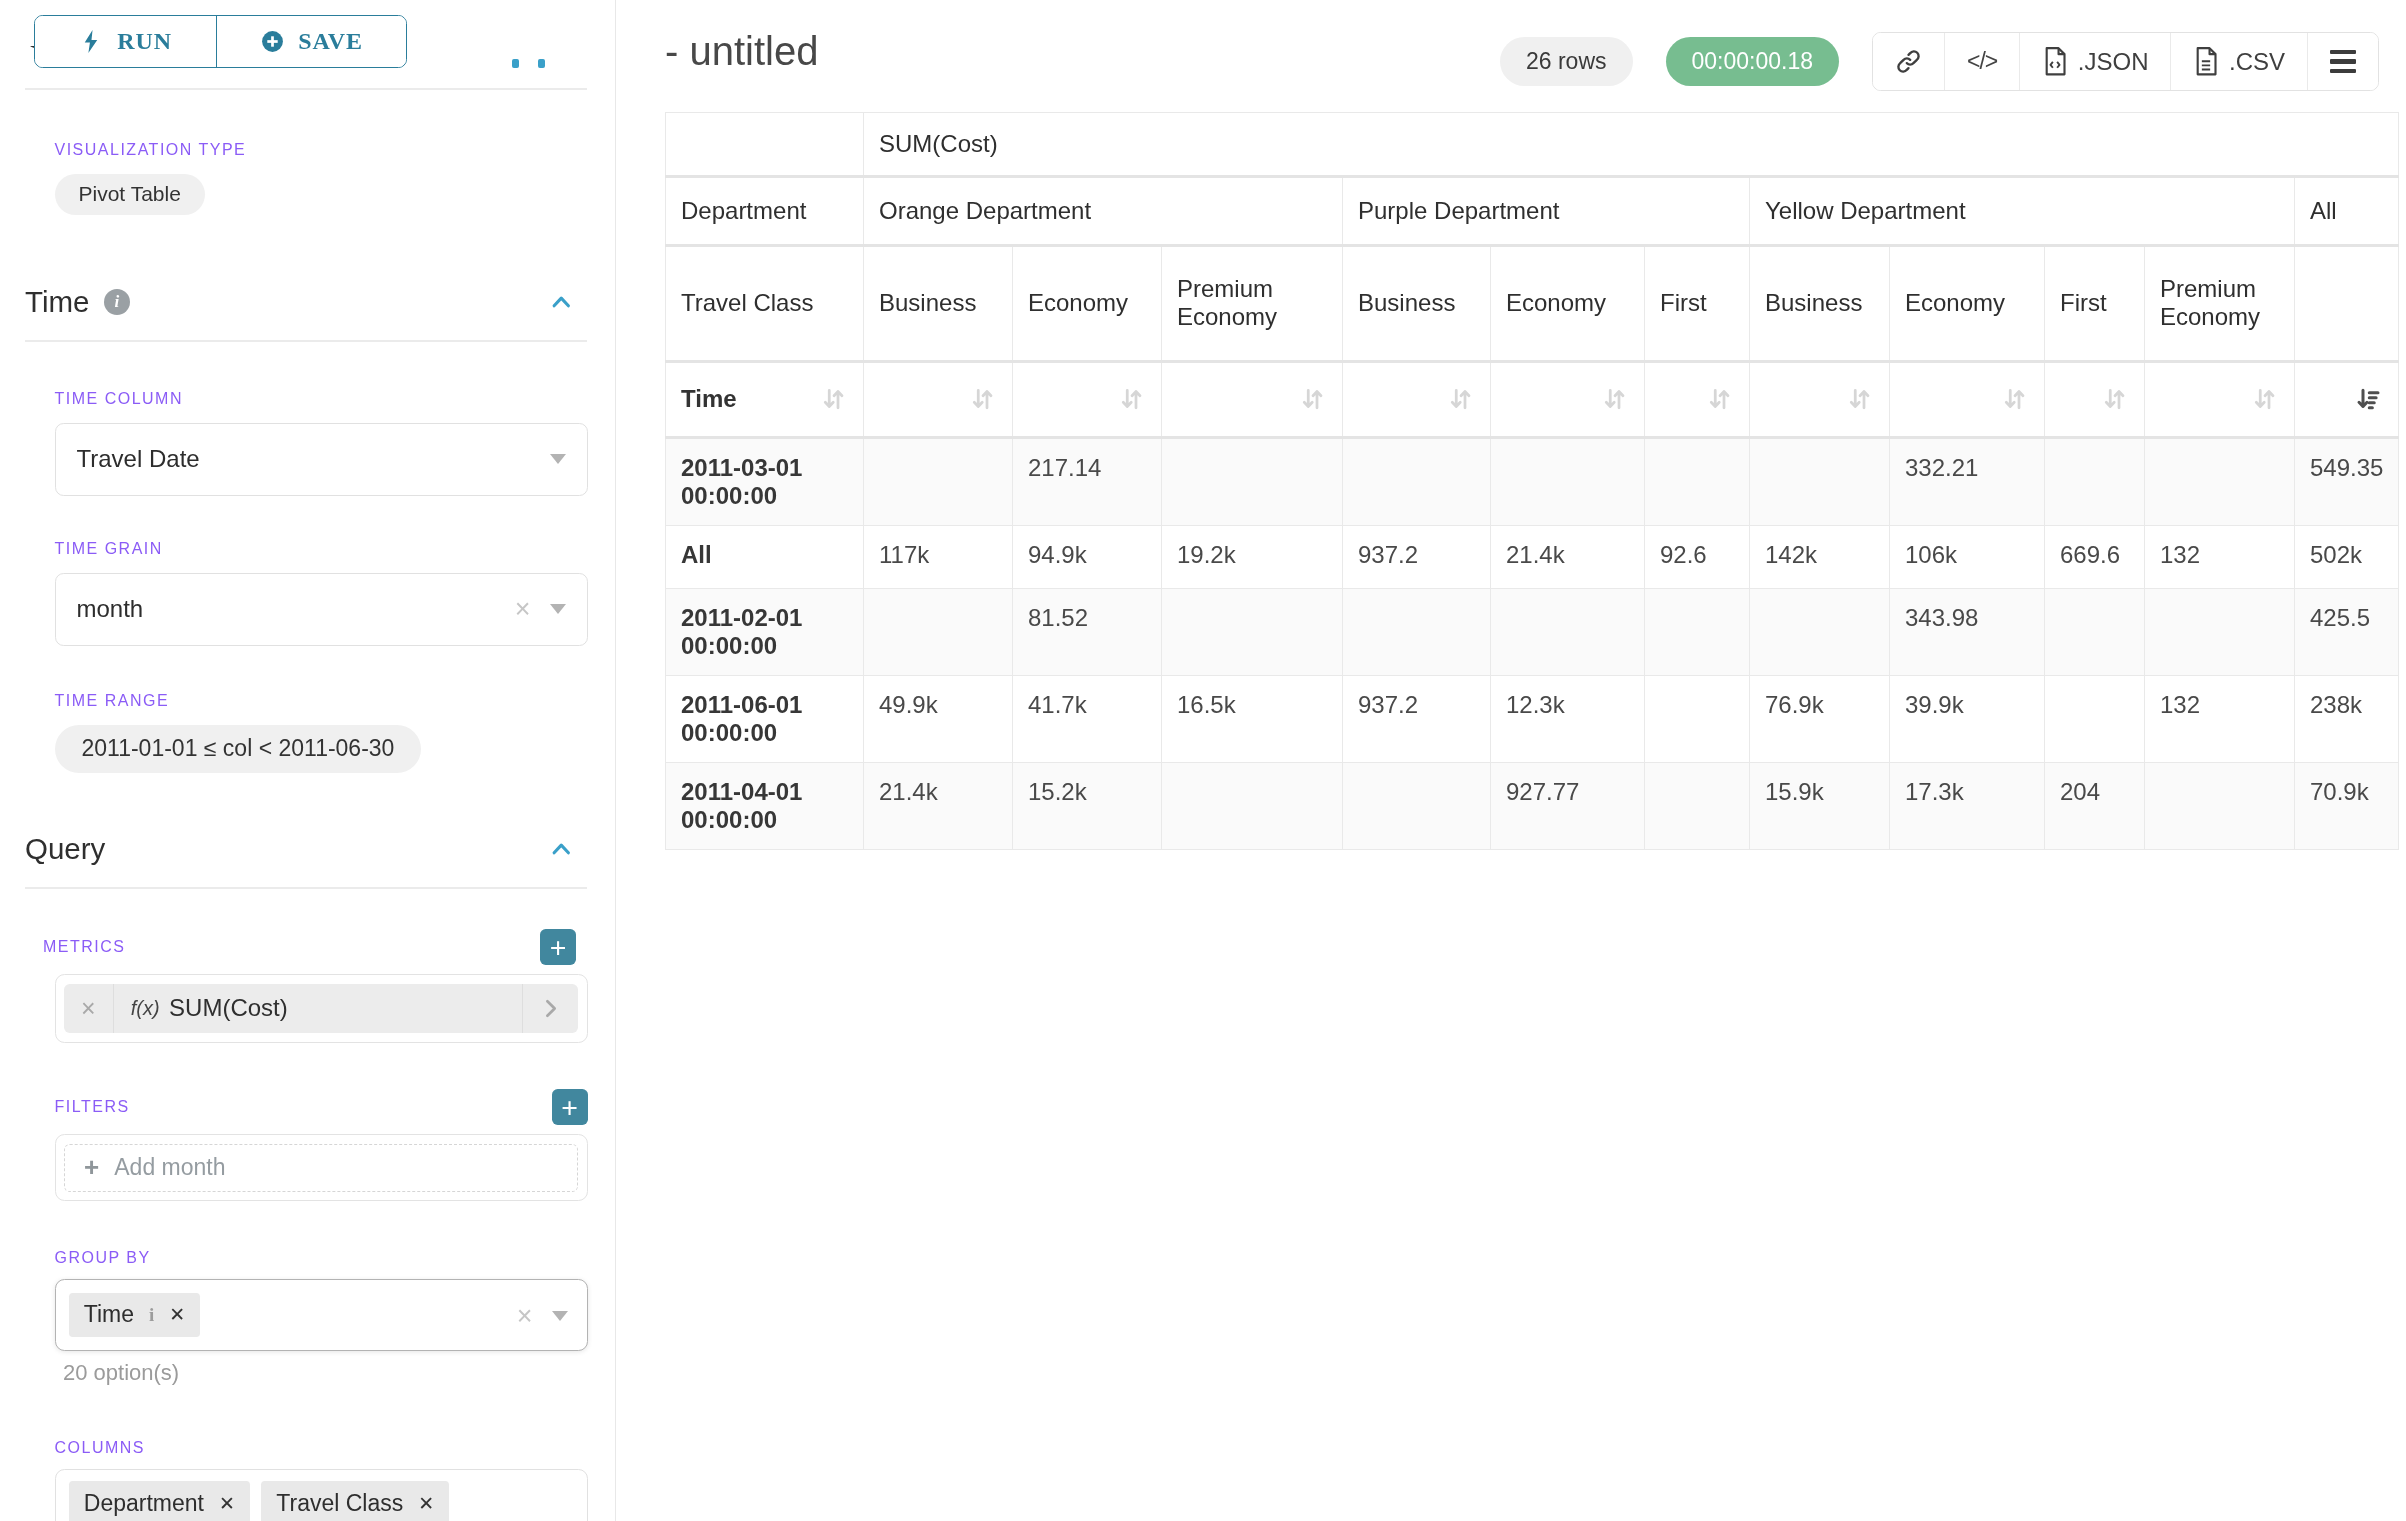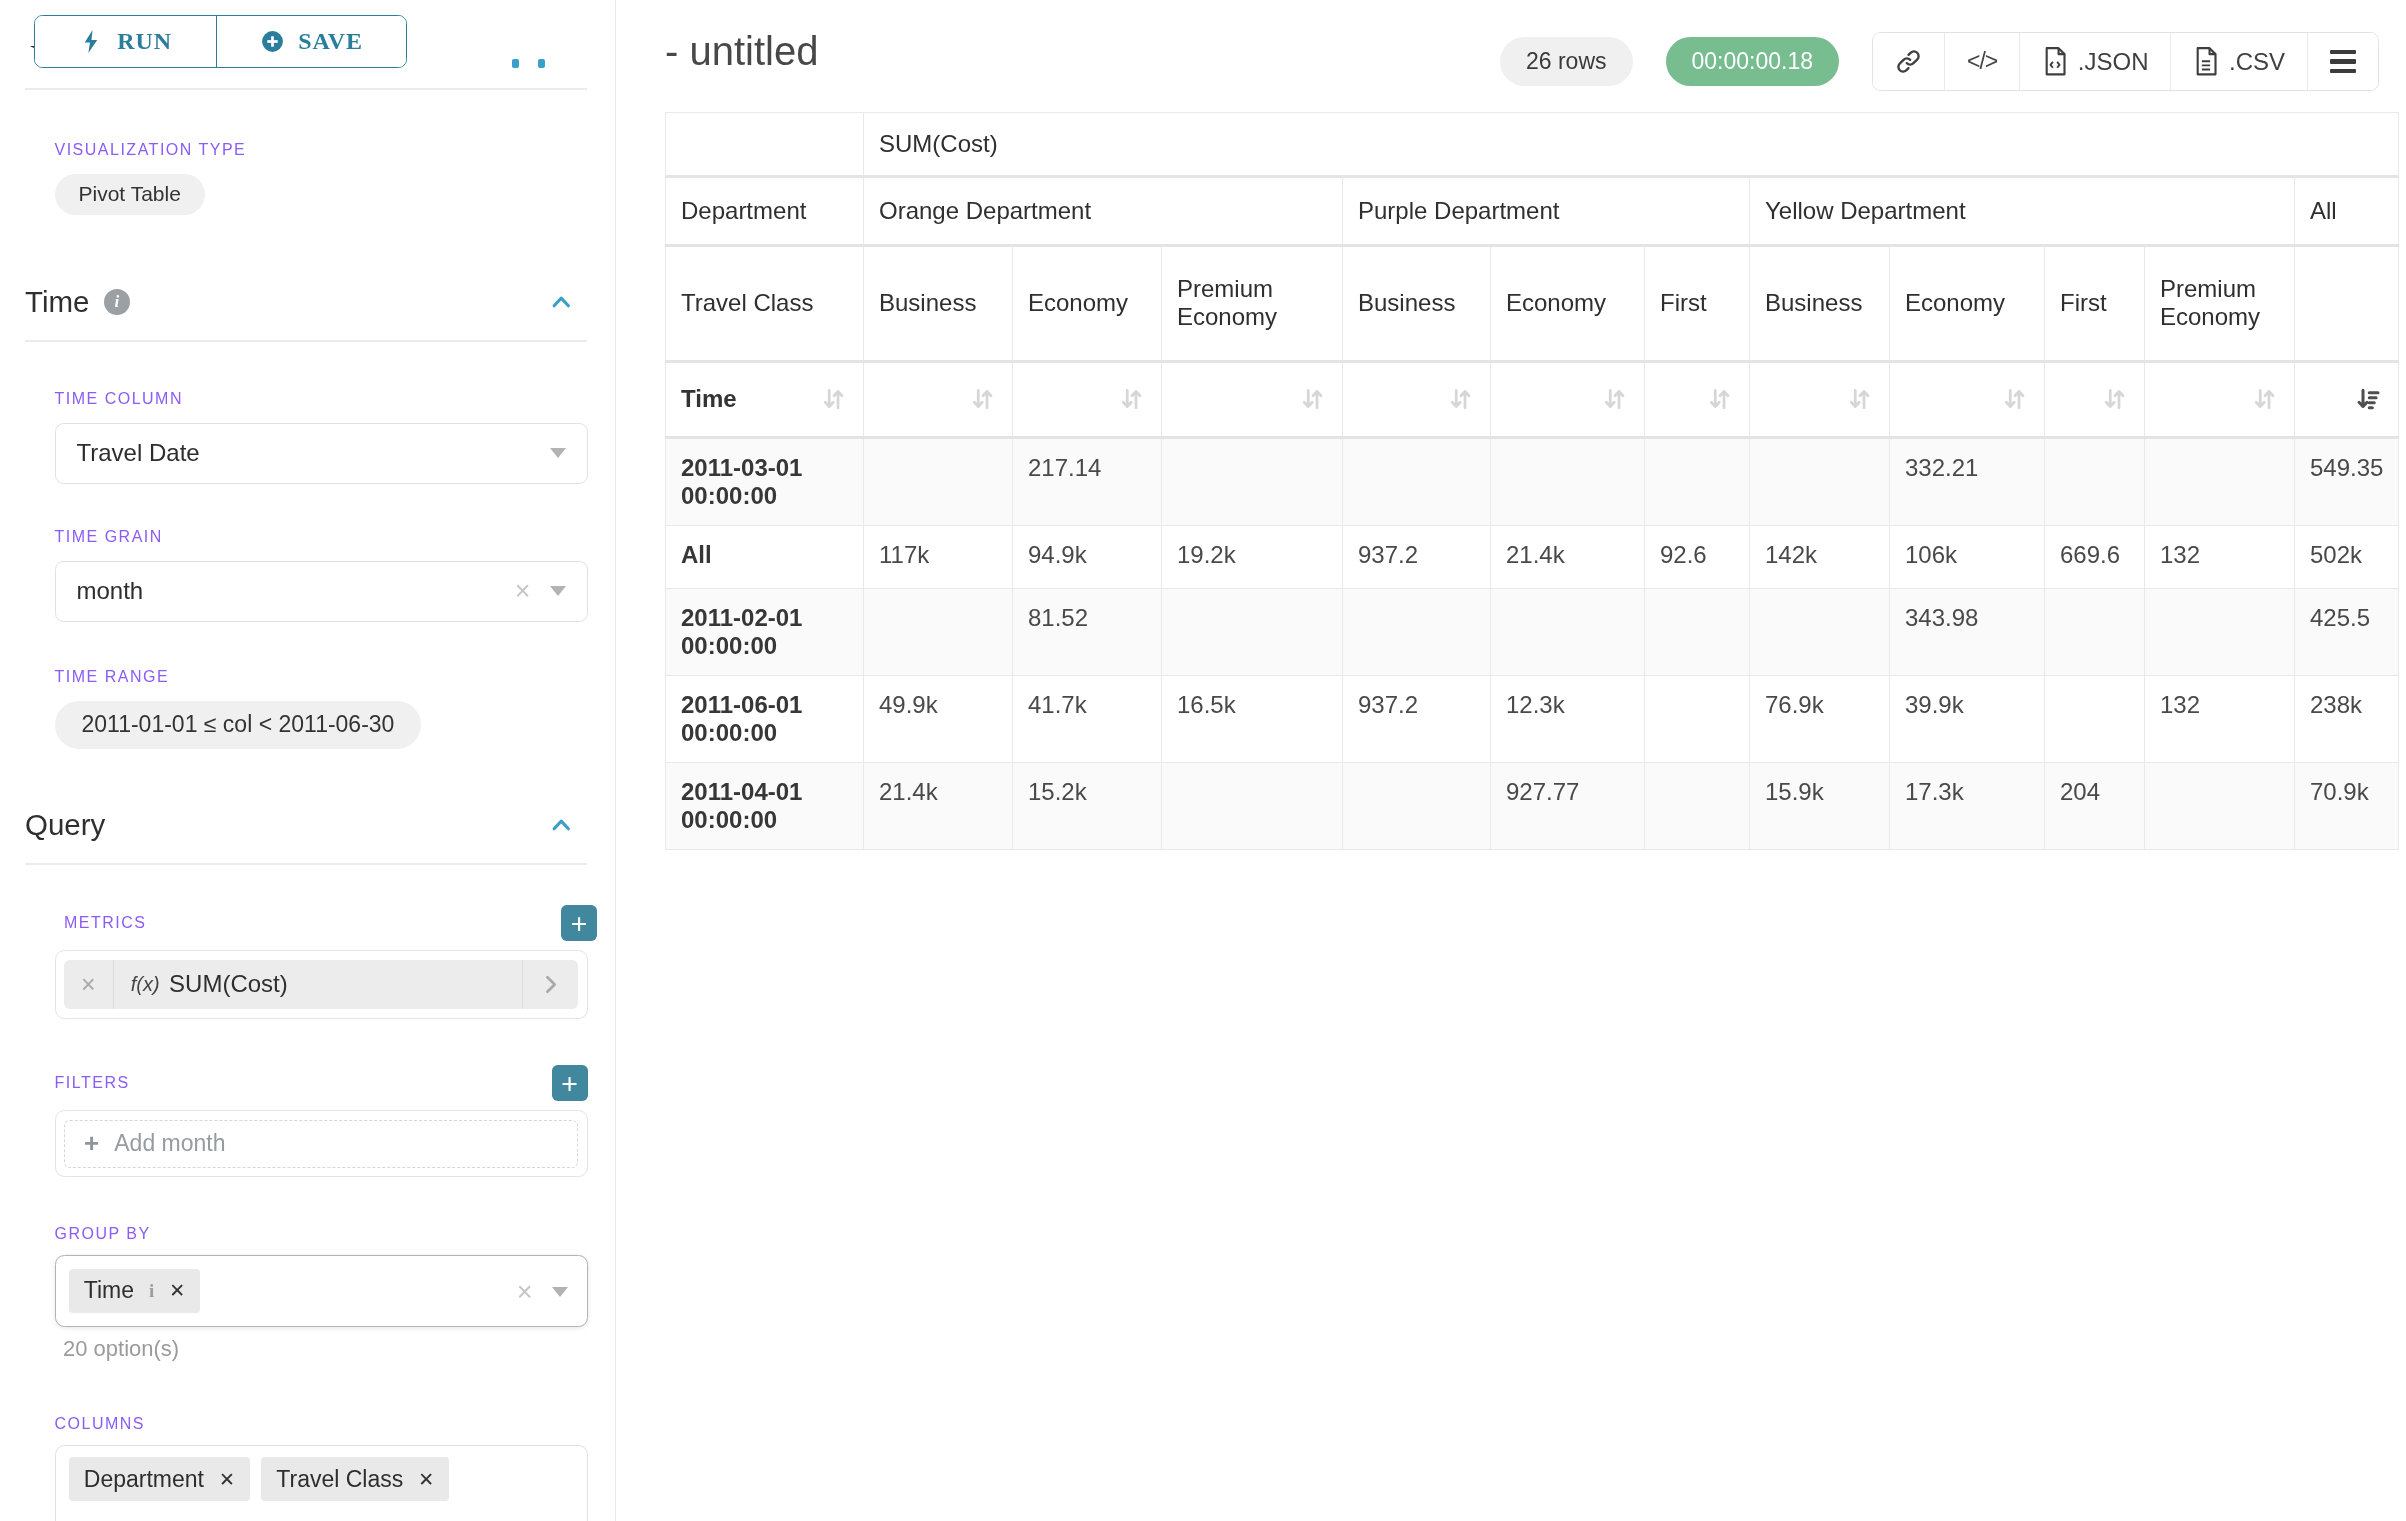--- a/index.html
+++ b/index.html
@@ -18,21 +18,21 @@
   .btn-run { width:181px; }
   .btn-save { width:190px; border-left:1.9px solid #2a7d9b !important; }
   .spacer-top { height:88px; }
   .divider { height:1.9px; background:#ebebeb; }
   .ctl-label { margin-left:29.5px; font-size:16px; letter-spacing:1.5px; color:#8b5cf6; }
   .pill { display:inline-block; background:#f0f0f0; border-radius:25px; padding:8.6px 24px; font-size:21px; color:#333; }
   .section-head { display:flex; align-items:center; gap:14.3px; }
   .section-head .title { font-size:29.5px; font-weight:400; color:#2f2f2f; }
   .info-dot { width:26px; height:26px; border-radius:50%; background:#9aa0a4; color:#fff; font-size:17px; font-style:italic; font-weight:700; display:inline-flex; align-items:center; justify-content:center; font-family:"Liberation Serif",serif; }
   .chev-up { margin-left:auto; margin-right:11.4px; }
-  .select { margin-left:29.5px; width:533px; height:61px; border:1.9px solid #e1e1e1; border-radius:8.6px; background:#fff; display:flex; align-items:center; padding:0 21px; font-size:24px; color:#2d2d2d; }
+  .select { margin-left:29.5px; width:533px; height:73px; border:1.9px solid #e1e1e1; border-radius:8.6px; background:#fff; display:flex; align-items:center; padding:0 21px; font-size:24px; color:#2d2d2d; }
   .select .grow { flex:1; }
   .clear-x { color:#c6c6c6; font-size:27px; margin-right:19px; line-height:1; }
   .caret { width:0; height:0; border-left:8.6px solid transparent; border-right:8.6px solid transparent; border-top:10.5px solid #b3b3b3; }
   .label-row { display:flex; align-items:center; margin-right:1px; }
   .plus-btn { margin-left:auto; width:36px; height:36px; background:#41879e; border:none; border-radius:5.7px; color:#fff; font-size:28.5px; line-height:32px; cursor:pointer; display:flex; align-items:center; justify-content:center; }
   .box { margin-left:29.5px; width:533px; border:1.9px solid #e3e3e3; border-radius:9.5px; background:#fff; padding:8.6px; }
   .metric-pill { background:#ececec; border-radius:5.7px; height:49px; display:flex; align-items:center; overflow:hidden; }
   .metric-pill .mx { padding:0 17px; color:#a9a9a9; font-size:25px; border-right:1.9px solid #dedede; align-self:stretch; display:flex; align-items:center; }
   .metric-pill .fx { font-style:italic; font-size:20px; color:#444; margin:0 9.5px 0 17px; }
   .metric-pill .mlabel { font-size:24px; color:#2f2f2f; }
@@ -160,21 +160,21 @@
     <div class="section-head">
       <span class="title">Query</span>
       <svg class="ic chev-up" width="28.5" height="28.5" viewBox="0 0 24 24" fill="none">
           <polyline points="6,15 12,8.5 18,15" stroke="#3aa0c9" stroke-width="2.6" stroke-linecap="round" stroke-linejoin="round"></polyline>
         </svg>
     </div>
     <div style="height:21px"></div>
     <div class="divider"></div>
 
     <div style="height:40px"></div>
-    <div class="label-row" style="margin-left:39px; width:533px;">
+    <div class="label-row" style="margin-left:18px; width:533px;">
       <span class="ctl-label" style="margin-left:0">METRICS</span>
       <button class="plus-btn">+</button>
     </div>
     <div style="height:9.5px"></div>
     <div class="box">
       <div class="metric-pill">
         <span class="mx">×</span>
         <span class="fx">f(x)</span>
         <span class="mlabel">SUM(Cost)</span>
         <span class="mchev">

